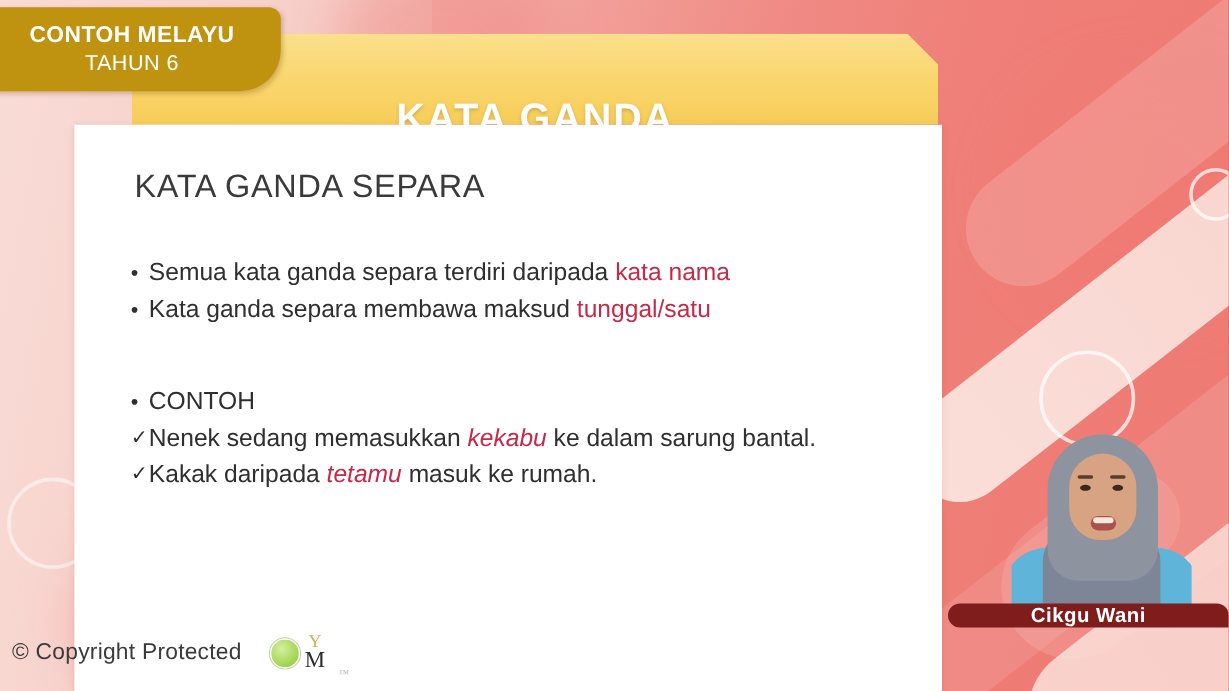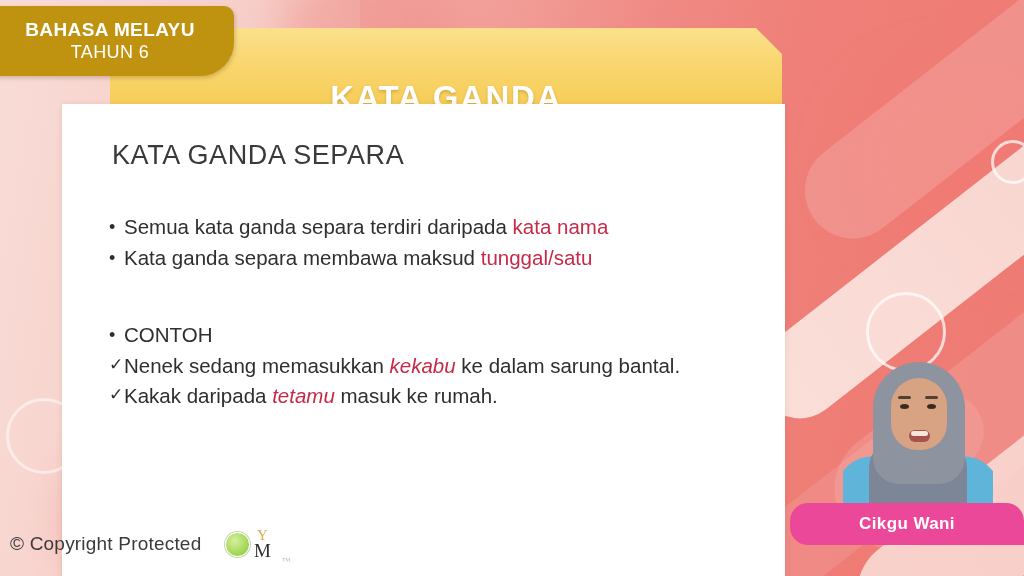--- a/index.html
+++ b/index.html
@@ -256,22 +256,22 @@
     left: 68px; top: 79px;
     width: 17px; height: 5px;
     background: #f3e6dd;
     border-radius: 4px;
   }
 
   
   .name-badge {
     position: absolute;
     left: 790px; top: 503px;
-    width: 234px; height: 42px;
-    background: #ec4899;
+    width: 234px; height: 20px;
+    background: #7f1d1d;
     border-radius: 18px 18px 0 18px;
     display: flex;
     align-items: center;
     justify-content: center;
   }
   .name-text {
     color: #ffffff;
     font-size: 17px;
     font-weight: bold;
     letter-spacing: .4px;
@@ -339,21 +339,21 @@
   <div class="bar bar-e"></div>
   <div class="blotch blotch-a"></div>
   <div class="ring ring-a"></div>
   <div class="ring ring-b"></div>
   <div class="ring ring-c"></div>
 
   <div class="title-banner"></div>
   <div class="title-text">KATA GANDA</div>
 
   <div class="subject-badge">
-    <div class="subject-line1">BAHASA MELAYU</div>
+    <div class="subject-line1">CONTOH MELAYU</div>
     <div class="subject-line2">TAHUN 6</div>
   </div>
 
   <div class="slide-panel">
     <div class="slide-heading">KATA GANDA SEPARA</div>
 
     <div class="bullet-block bullet-block-top">
       <div class="bullet-row">
         <span class="bullet-mark">•</span>
         <span class="bullet-text"><span>Semua kata ganda separa terdiri daripada </span><span class="hl">kata nama</span></span>

